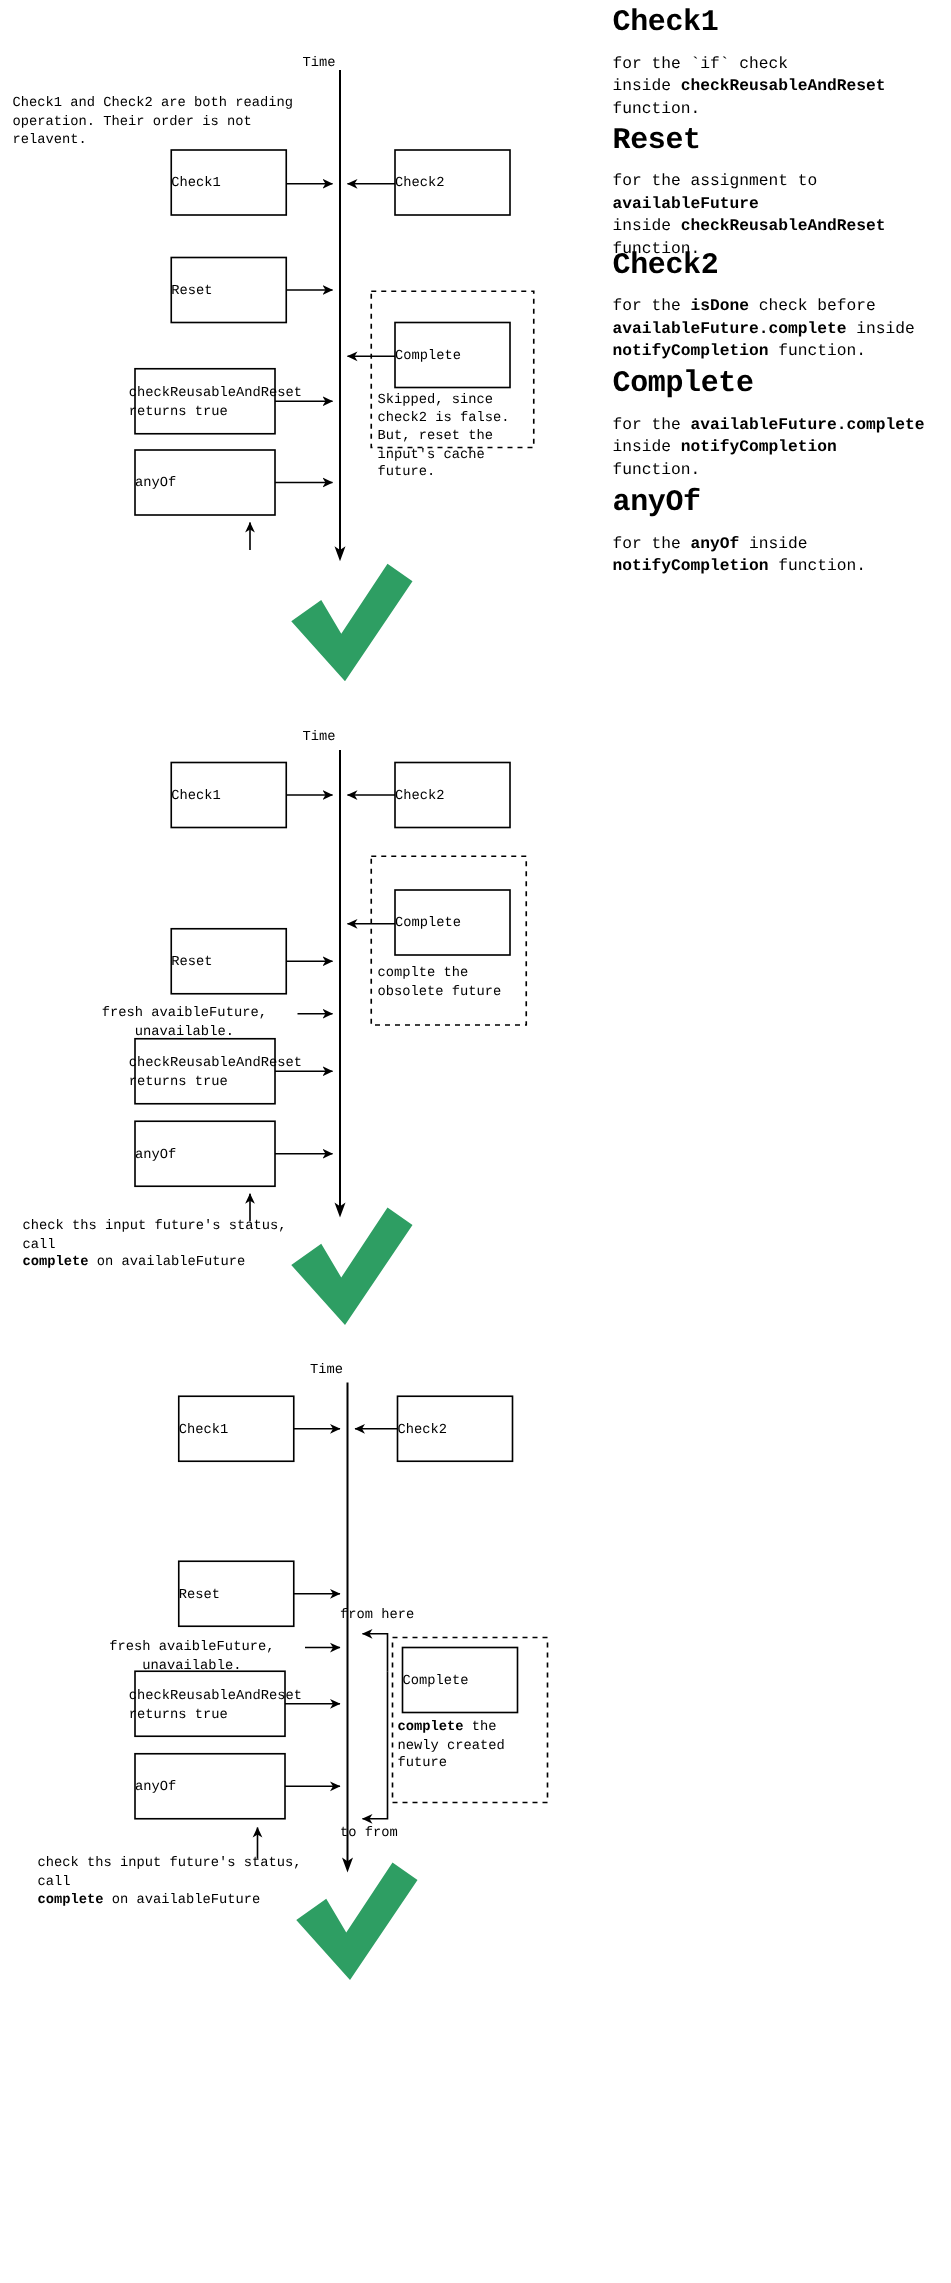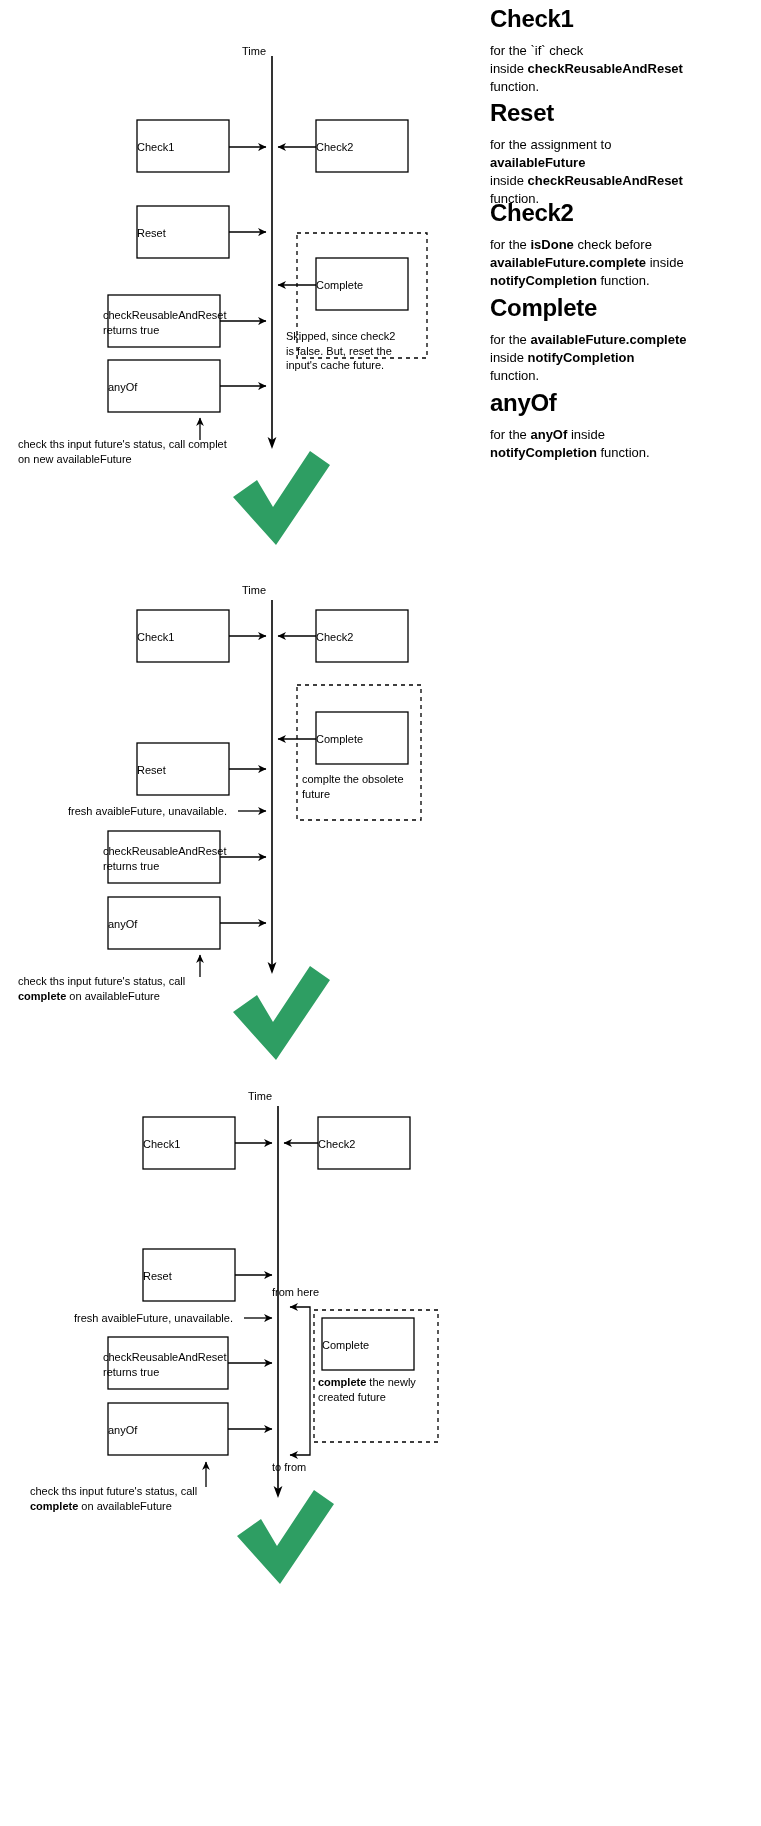--- a/index.html
+++ b/index.html
@@ -1,17 +1,17 @@
 <!DOCTYPE html>
 <html><head>
 <meta charset="utf-8">
 <style>
   html,body{margin:0;padding:0;background:#ffffff;}
   body{width:761px;height:1826px;position:relative;font-family:"Liberation Sans",sans-serif;color:#000;overflow:hidden;}
-  .root{position:relative;width:761px;height:1690px;}
+  .root{position:relative;width:761px;height:1690px;font-family:Liberation Mono, monospace;}
   svg.canvas{position:absolute;left:0;top:0;width:761px;height:1826px;}
   .legend{position:absolute;left:490px;top:0;width:265px;}
   .legend h2{font-size:24px;font-weight:bold;margin:0;line-height:1.05;letter-spacing:-0.3px;}
   .legend p{font-size:13px;margin:0;line-height:1.38;}
   .legend b{font-weight:bold;}
   .lg-i0{position:absolute;left:0px;top:6px;}
   .lg-i1{position:absolute;left:0px;top:100px;}
   .lg-i2{position:absolute;left:0px;top:200px;}
   .lg-i3{position:absolute;left:0px;top:295px;}
   .lg-i4{position:absolute;left:0px;top:390px;}
@@ -145,28 +145,28 @@
     <p>for the <b>availableFuture.complete</b><br>inside <b>notifyCompletion</b><br>function.</p>
   </div>
 
   <div class="lg-i4">
     <h2>anyOf</h2>
     <p>for the <b>anyOf</b> inside<br><b>notifyCompletion</b> function.</p>
   </div>
 </div>
 
 <div class="lbl" style="left:242px;top:44px;width:60px;">Time</div>
+<div class="lbl" style="left:10px;top:76px;width:250px;">Check1 and Check2 are both reading operation. Their order is not relavent.</div>
 <div class="lbl" style="left:137px;top:140px;width:92px;">Check1</div>
 <div class="lbl" style="left:316px;top:140px;width:92px;">Check2</div>
 <div class="lbl" style="left:137px;top:226px;width:92px;">Reset</div>
 <div class="lbl" style="left:316px;top:278px;width:92px;">Complete</div>
 <div class="lbl" style="left:103px;top:308px;width:122px;">checkReusableAndReset returns true</div>
 <div class="lbl" style="left:108px;top:380px;width:112px;">anyOf</div>
-<div class="lbl" style="left:286px;top:313px;width:120px;margin-top:16px;">Skipped, since check2 is false. But, reset the input's cache future.</div>
-<div class="lbl lbl-l" style="left:18px;top:437px;width:210px;">check ths input future's status, call complet on new availableFuture</div>
+<div class="lbl" style="left:302px;top:313px;width:120px;">Skipped, since check2 is false. But, reset the input's cache future.</div>
 
 <div class="lbl" style="left:242px;top:583px;width:60px;">Time</div>
 <div class="lbl" style="left:137px;top:630px;width:92px;">Check1</div>
 <div class="lbl" style="left:316px;top:630px;width:92px;">Check2</div>
 <div class="lbl" style="left:316px;top:732px;width:92px;">Complete</div>
 <div class="lbl" style="left:137px;top:763px;width:92px;">Reset</div>
 <div class="lbl" style="left:302px;top:772px;width:116px;">complte the obsolete future</div>
 <div class="lbl lbl-r" style="left:60px;top:804px;width:175px;">fresh avaibleFuture,  unavailable.</div>
 <div class="lbl" style="left:103px;top:844px;width:122px;">checkReusableAndReset returns true</div>
 <div class="lbl" style="left:108px;top:917px;width:112px;">anyOf</div>

